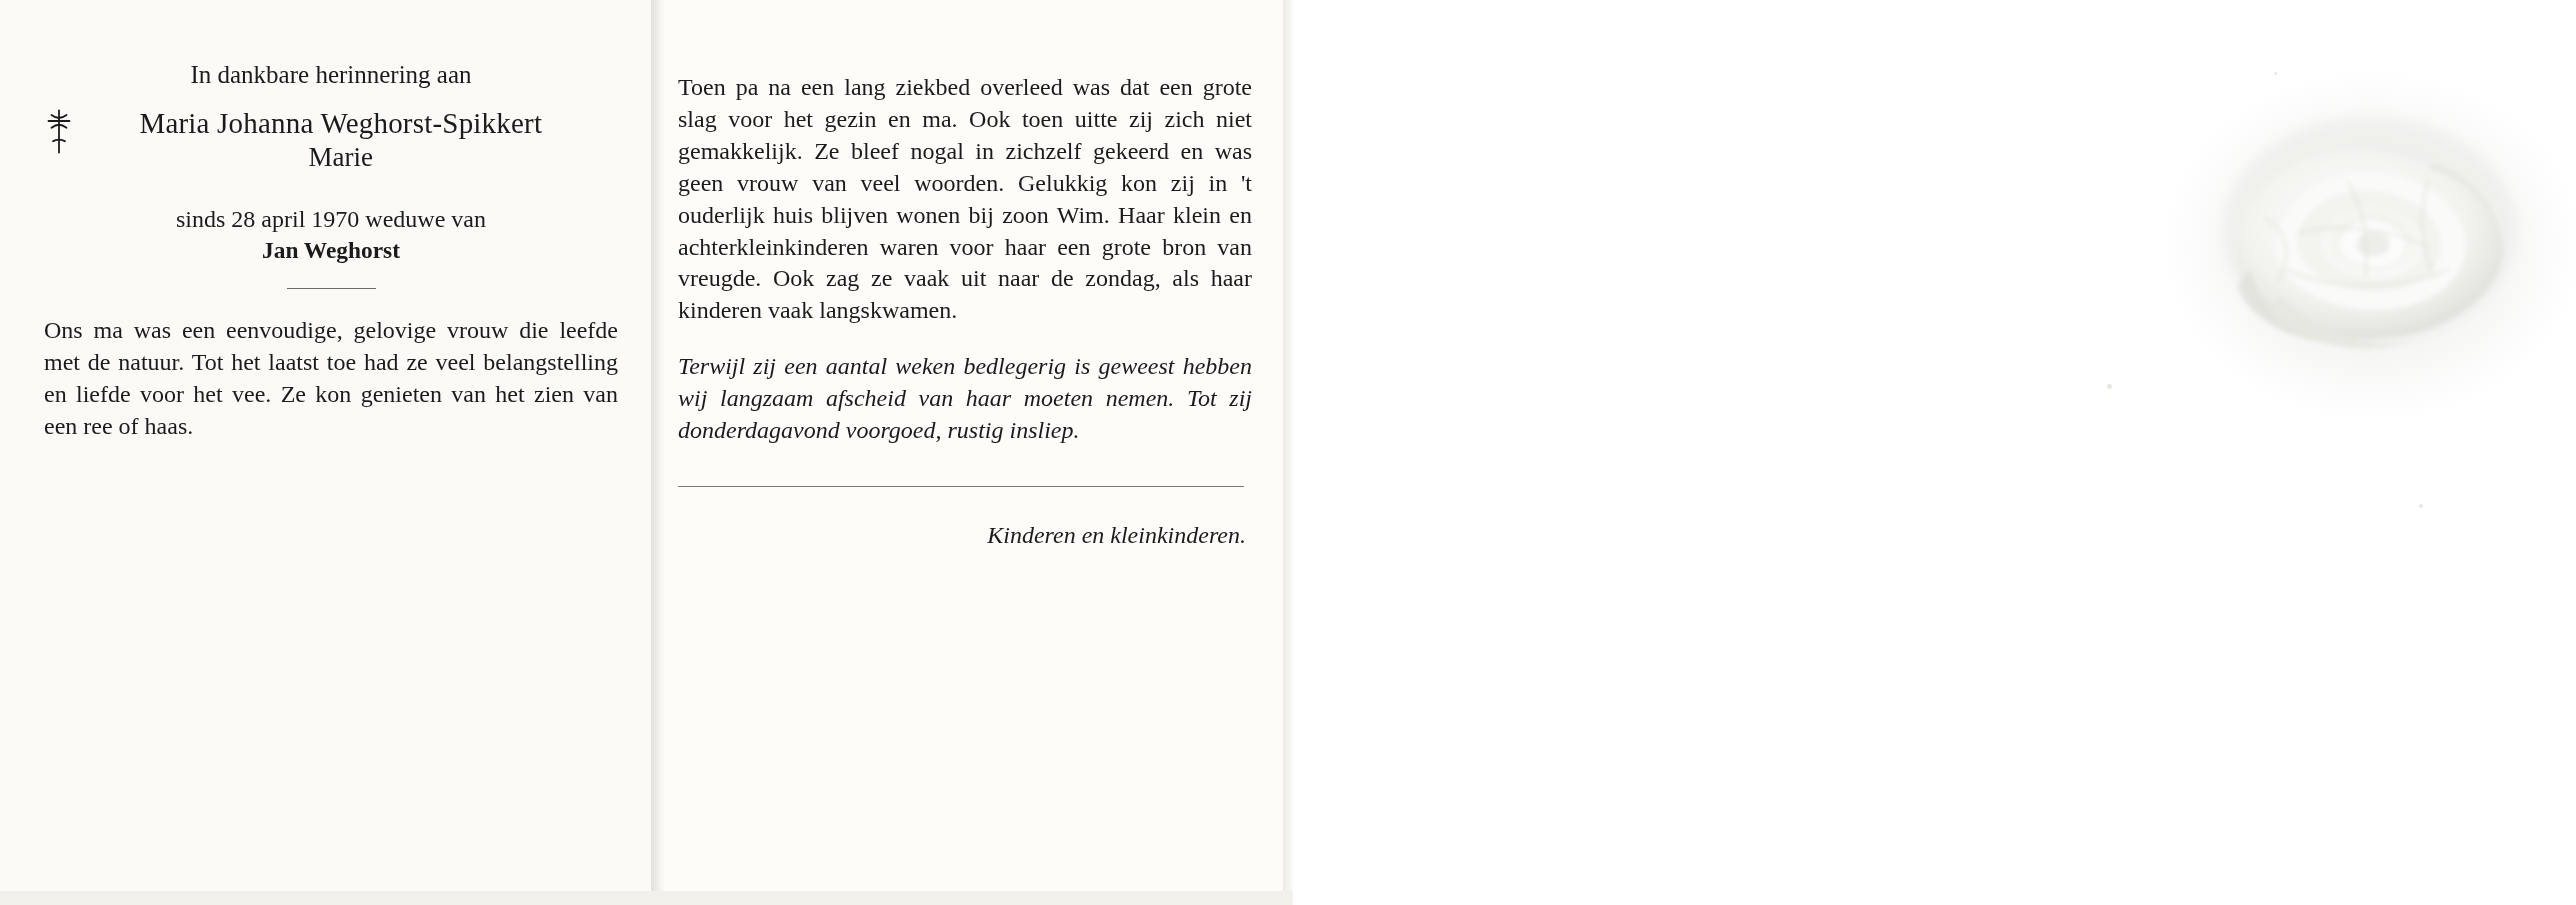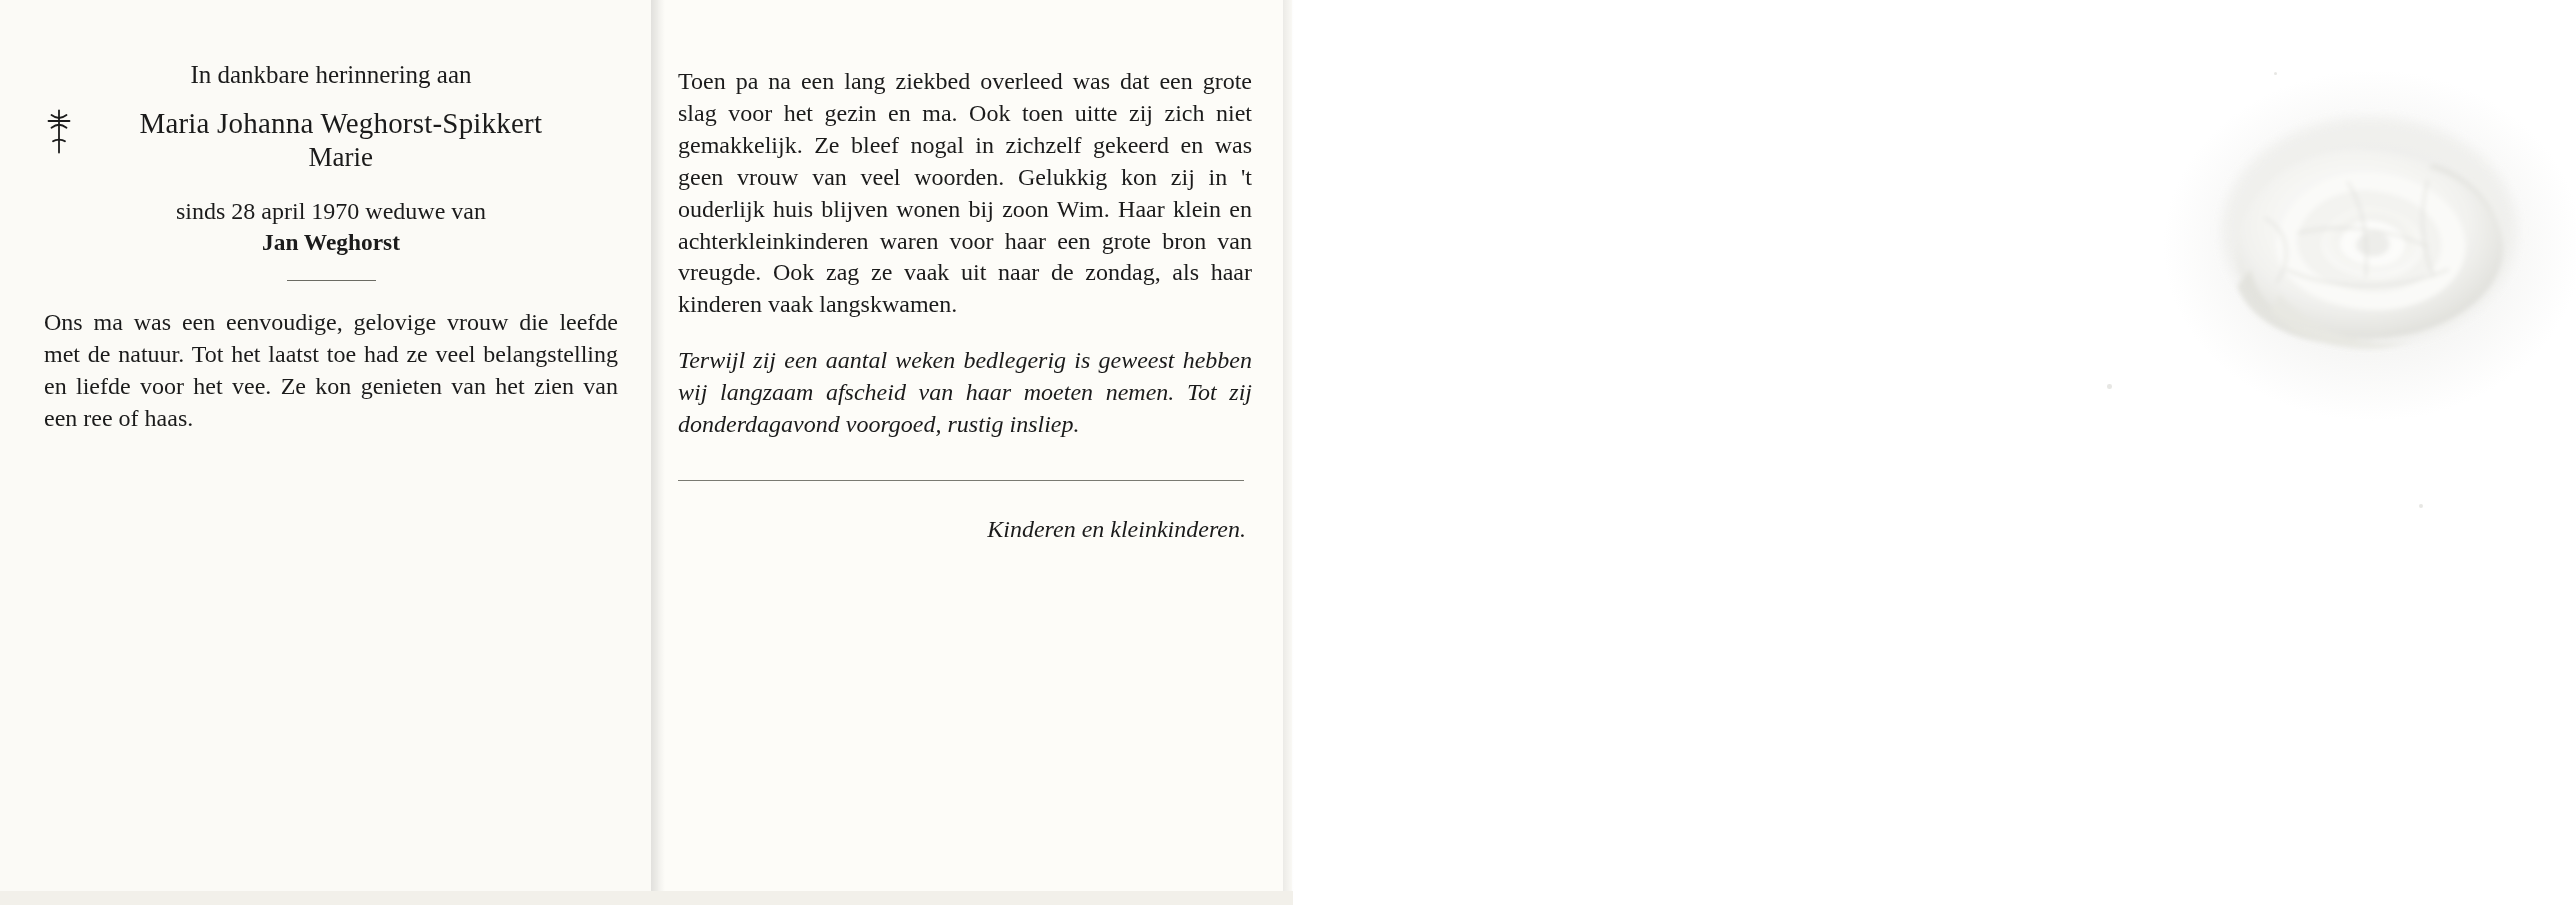--- a/index.html
+++ b/index.html
@@ -104,21 +104,21 @@
   }
   .cross-icon {
     position: absolute;
     left: 0px;
     top: 3px;
     width: 30px;
     height: 47px;
   }
   .widow-block {
     text-align: center;
-    margin-top: 20px;
+    margin-top: 28px;
     font-size: 24px;
     line-height: 1.35;
   }
   .widow-name {
     font-weight: bold;
     font-size: 23.4px;
   }
   .para {
     text-align: justify;
     margin-top: 26px;
@@ -138,21 +138,21 @@
   
   .col-mid {
     position: absolute;
     left: 678px;
     top: 56px;
     width: 574px;
     font-size: 24px;
     line-height: 1.31;
   }
   .col-mid .para {
-    margin-top: 10px;
+    margin-top: 16px;
   }
   .col-mid .para + .para {
     margin-top: 24px;
     font-style: italic;
   }
   .rule-long {
     width: 566px;
     height: 0;
     border-top: 1.5px solid #7a7a72;
     margin: 39px 0 33px 0;

